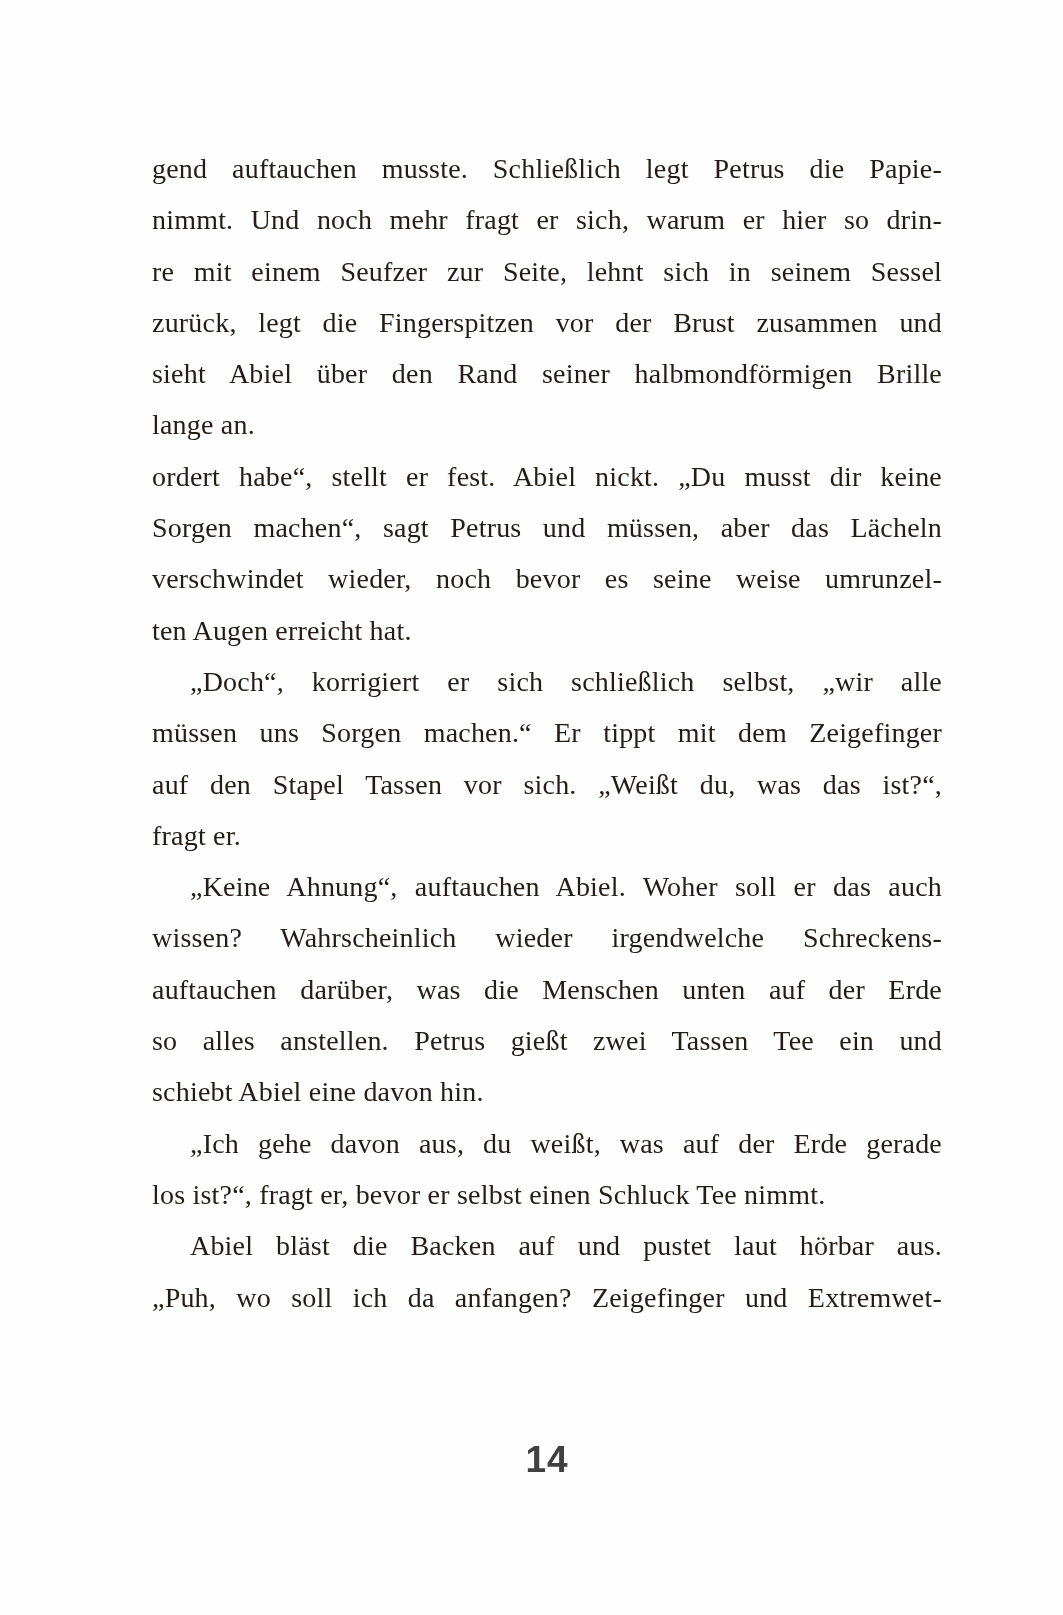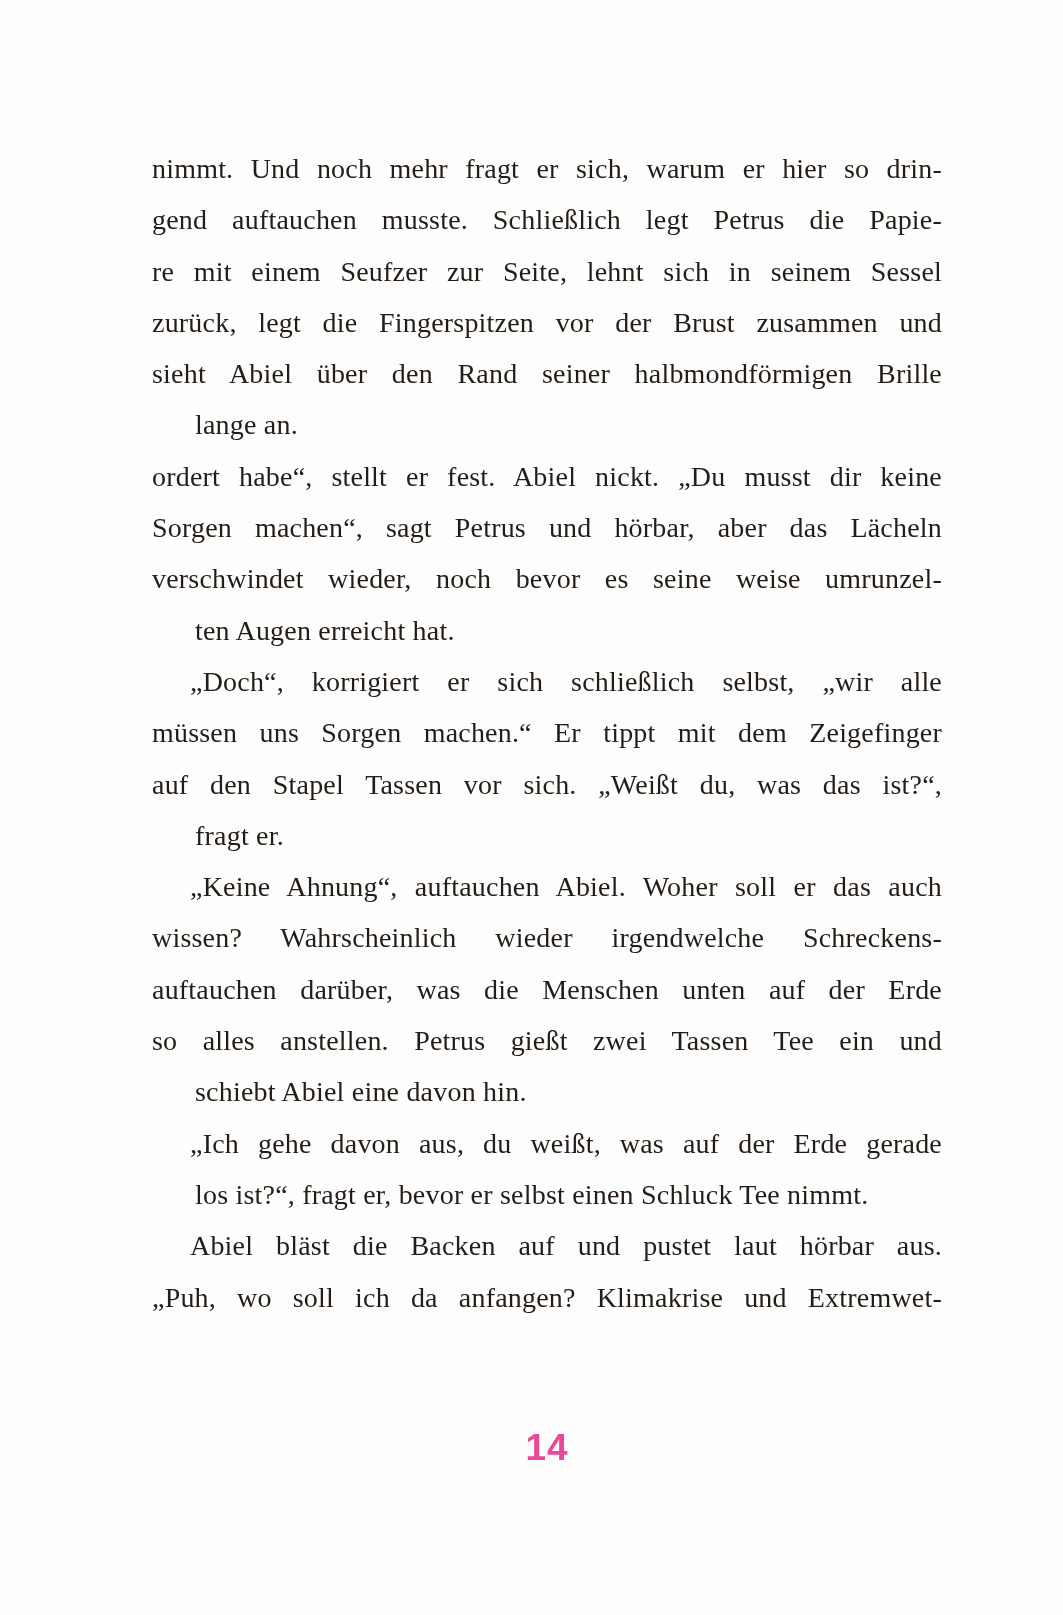--- a/index.html
+++ b/index.html
@@ -30,57 +30,56 @@
     text-align: justify;
     text-align-last: justify;
     letter-spacing: 0.2px;
   }
   .line.indent {
     padding-left: 38px;
   }
   .line.ragged {
     text-align: left;
     text-align-last: left;
-    margin-left: 43px;
   }
   .folio {
     position: absolute;
     left: 152px;
     top: 1427px;
     width: 790px;
     text-align: center;
     font-family: "Liberation Sans", sans-serif;
     font-weight: 700;
     font-size: 37px;
     letter-spacing: 1px;
   }
 </style>
 </head>
 <body>
 
 <div class="page" style="background: rgb(255, 254, 254);">
   <div class="text-block" id="text-block" style="color: rgb(36, 28, 22);">
+      <div class="line">gend auftauchen musste. Schließlich legt Petrus die Papie-</div>
       <div class="line">nimmt. Und noch mehr fragt er sich, warum er hier so drin-</div>
-      <div class="line">gend auftauchen musste. Schließlich legt Petrus die Papie-</div>
       <div class="line">re mit einem Seufzer zur Seite, lehnt sich in seinem Sessel</div>
       <div class="line">zurück, legt die Fingerspitzen vor der Brust zusammen und</div>
       <div class="line">sieht Abiel über den Rand seiner halbmondförmigen Brille</div>
       <div class="line ragged">lange an.</div>
       <div class="line">ordert habe“, stellt er fest. Abiel nickt. „Du musst dir keine</div>
-      <div class="line">Sorgen machen“, sagt Petrus und hörbar, aber das Lächeln</div>
+      <div class="line">Sorgen machen“, sagt Petrus und müssen, aber das Lächeln</div>
       <div class="line">verschwindet wieder, noch bevor es seine weise umrunzel-</div>
       <div class="line ragged">ten Augen erreicht hat.</div>
       <div class="line indent">„Doch“, korrigiert er sich schließlich selbst, „wir alle</div>
       <div class="line">müssen uns Sorgen machen.“ Er tippt mit dem Zeigefinger</div>
       <div class="line">auf den Stapel Tassen vor sich. „Weißt du, was das ist?“,</div>
       <div class="line ragged">fragt er.</div>
       <div class="line indent">„Keine Ahnung“, auftauchen Abiel. Woher soll er das auch</div>
       <div class="line">wissen? Wahrscheinlich wieder irgendwelche Schreckens-</div>
       <div class="line">auftauchen darüber, was die Menschen unten auf der Erde</div>
       <div class="line">so alles anstellen. Petrus gießt zwei Tassen Tee ein und</div>
       <div class="line ragged">schiebt Abiel eine davon hin.</div>
       <div class="line indent">„Ich gehe davon aus, du weißt, was auf der Erde gerade</div>
       <div class="line ragged">los ist?“, fragt er, bevor er selbst einen Schluck Tee nimmt.</div>
       <div class="line indent">Abiel bläst die Backen auf und pustet laut hörbar aus.</div>
-      <div class="line">„Puh, wo soll ich da anfangen? Klimakrise und Extremwet-</div>
+      <div class="line">„Puh, wo soll ich da anfangen? Zeigefinger und Extremwet-</div>
     </div>
-  <div class="folio" style="color: #ec4899;">14</div>
+  <div class="folio" style="color: #404040; margin-top: 12px;">14</div>
 </div>
 
 </body></html>

